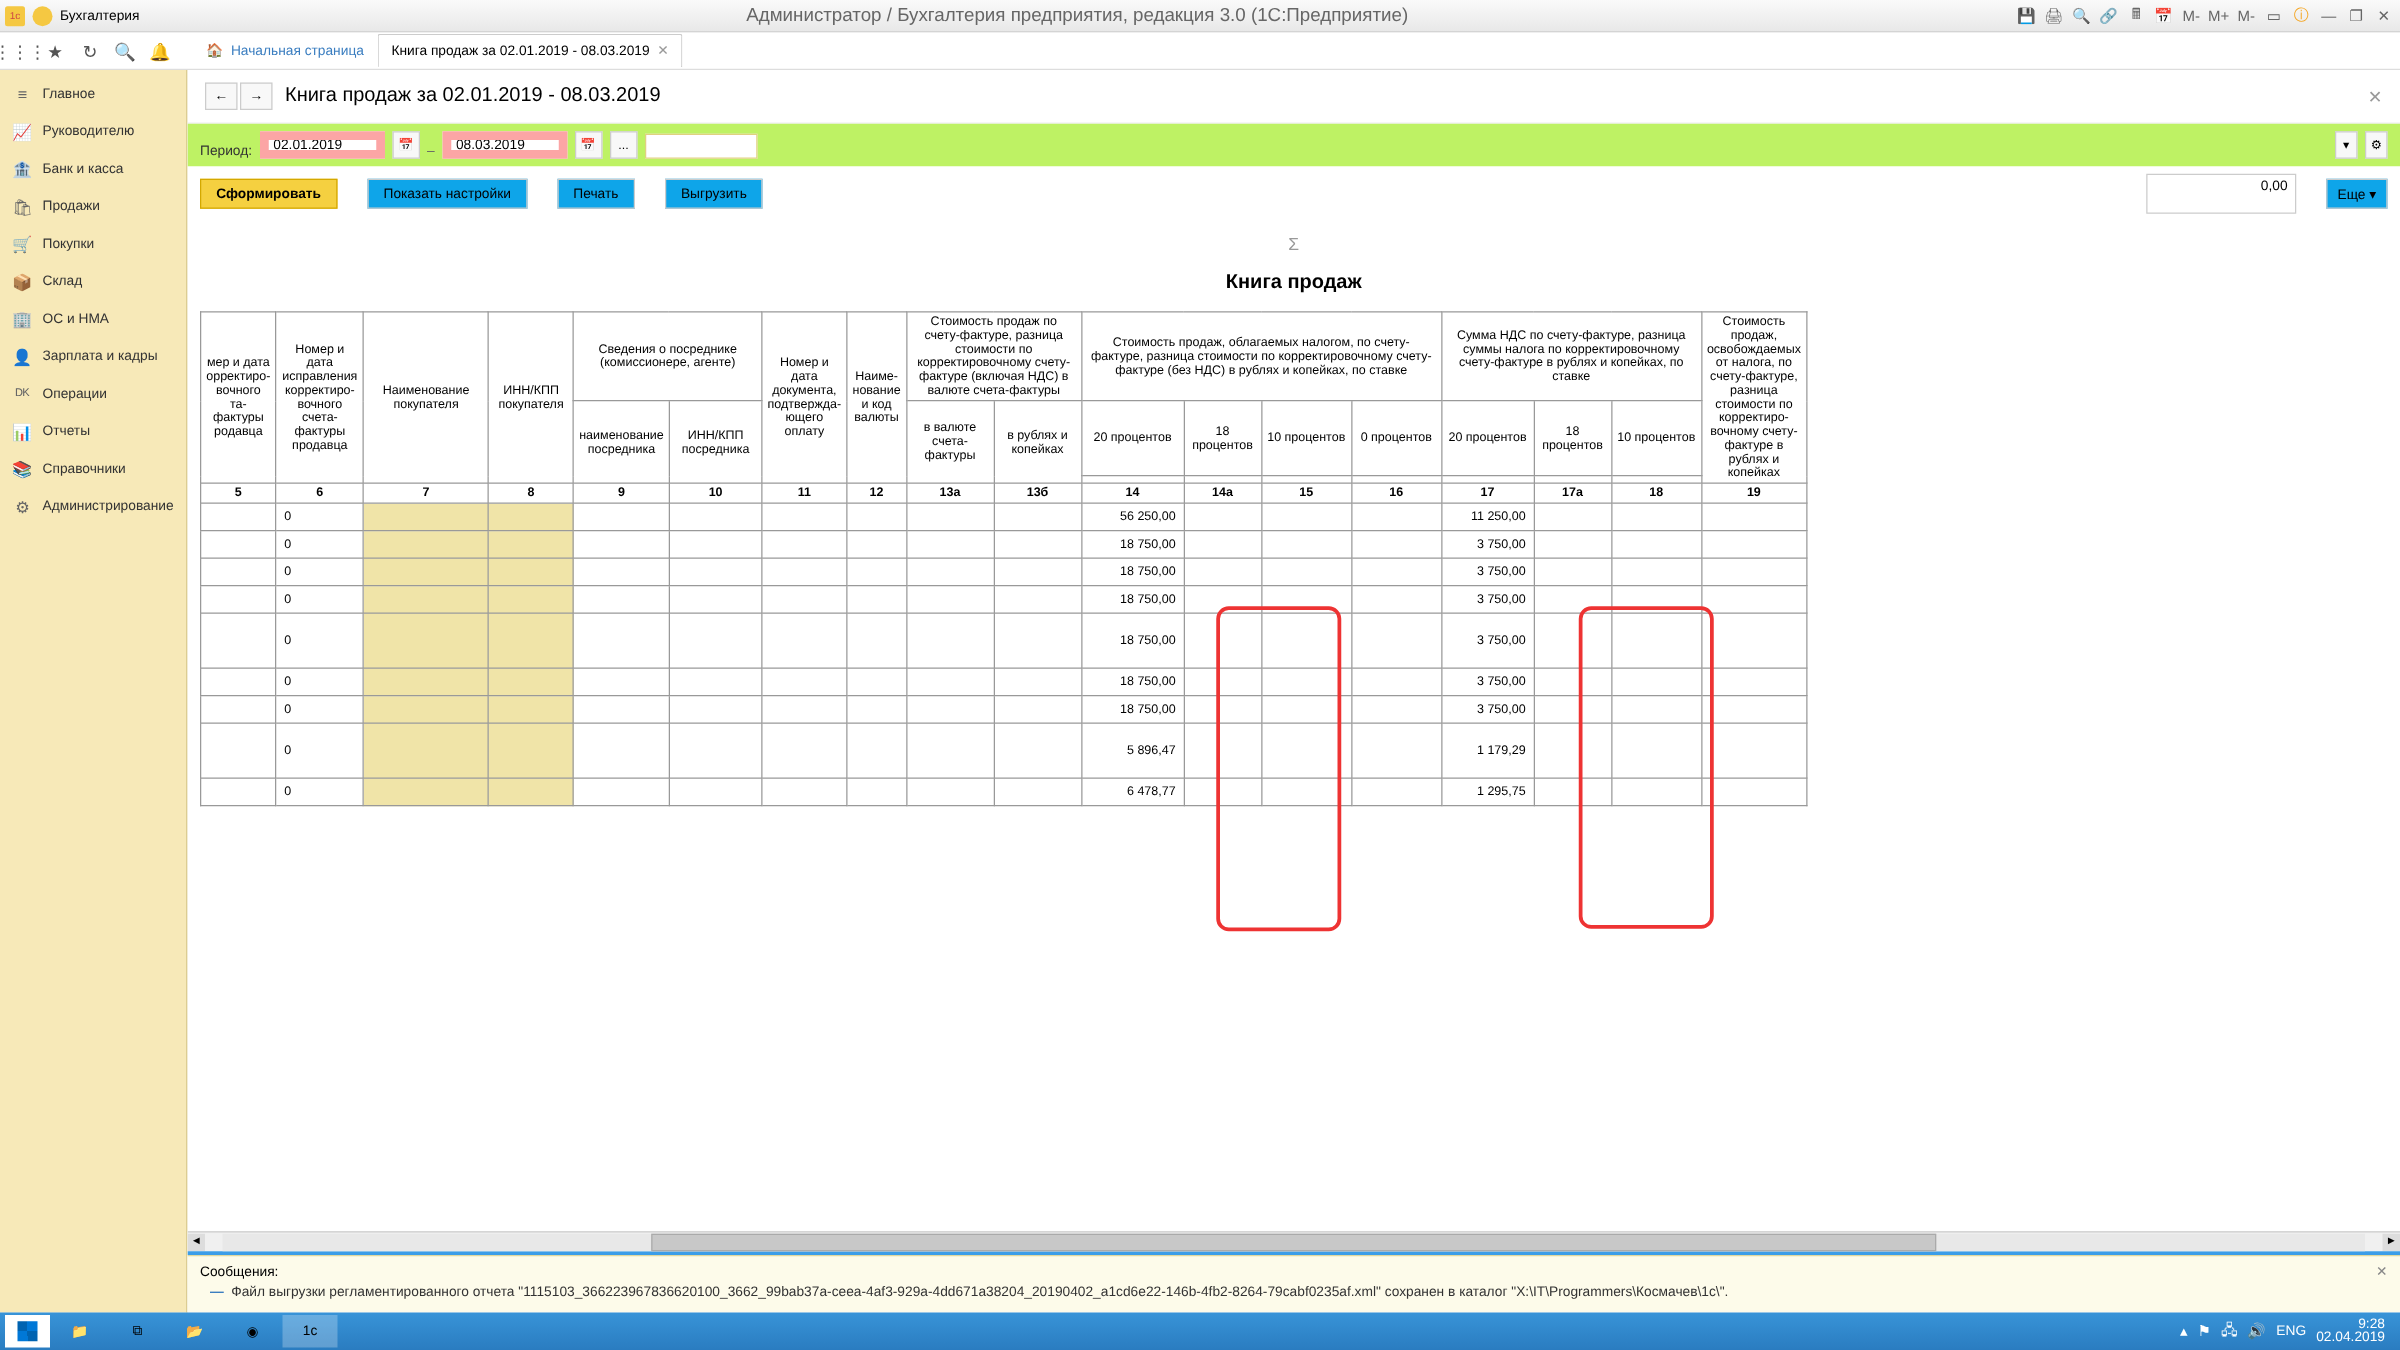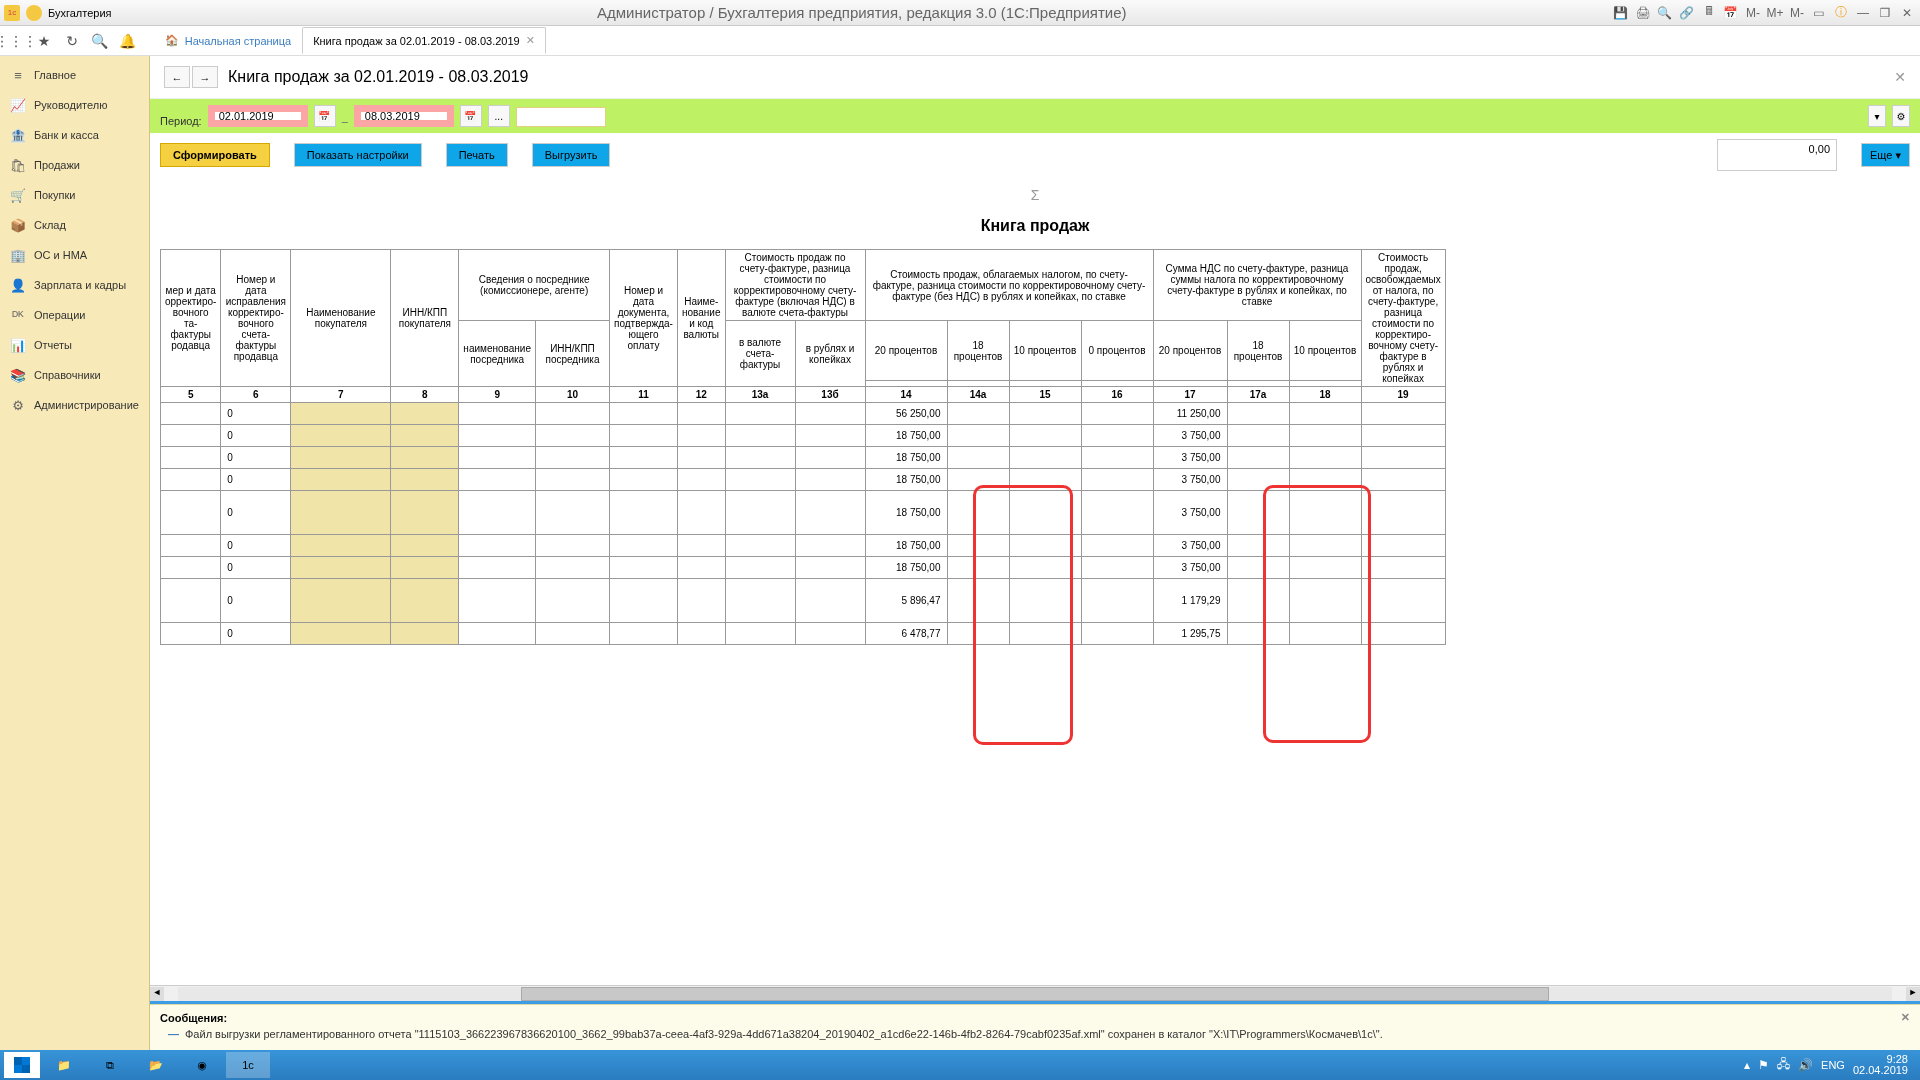--- a/index.html
+++ b/index.html
@@ -50,21 +50,21 @@
 table.grid td.val{text-align:right;padding-right:6px}
 table.grid td.lh{text-align:left;padding-left:6px;height:22px}
 .redact-cell{background:#f0e4a8!important}
 .highlight-box{position:absolute;border:3px solid #e33;border-radius:10px;pointer-events:none}
 .hscroll{height:16px;background:#f0f0f0;border-top:1px solid #ccc;display:flex;align-items:center}
 .hscroll-track{flex:1;height:14px;background:#e8e8e8;position:relative;margin:0 14px}
 .hscroll-thumb{position:absolute;left:20%;width:60%;height:100%;background:#c8c8c8;border:1px solid #aaa}
 .hscroll-arr{width:14px;height:14px;background:#ddd;text-align:center;font-size:9px;cursor:pointer}
 .blue-line{height:3px;background:#3b9de8}
 .messages{background:#fdfbea;border-top:1px solid #e0d8a0;padding:6px 10px}
-.msg-hdr{display:flex;align-items:center;font-weight:bold;font-size:12px}
+.msg-hdr{display:flex;align-items:center;font-weight:normal;font-size:12px}
 .msg-close{margin-left:auto;cursor:pointer;color:#888}
 .msg-line{display:flex;align-items:center;gap:6px;padding:4px 8px;font-size:11px;color:#333}
 .msg-dash{color:#3b7ec0;font-weight:bold}
 .taskbar{height:30px;background:linear-gradient(#3894d8,#2a7cc0);display:flex;align-items:center;padding:0 4px;gap:2px;position:absolute;bottom:0;left:0;right:0}
 .start{width:36px;height:26px;background:#fff;display:flex;align-items:center;justify-content:center;cursor:pointer}
 .win-logo{width:16px;height:16px;background:conic-gradient(#0078d7 0 90deg,#0063b1 90deg 180deg,#0078d7 180deg 270deg,#0063b1 270deg)}
 .task-btn{width:44px;height:26px;display:flex;align-items:center;justify-content:center;cursor:pointer}
 .task-btn.active{background:rgba(255,255,255,0.25)}
 .tray{margin-left:auto;display:flex;align-items:center;gap:8px;color:#fff;padding-right:8px}
 .tray-icon{font-size:12px;cursor:pointer}

